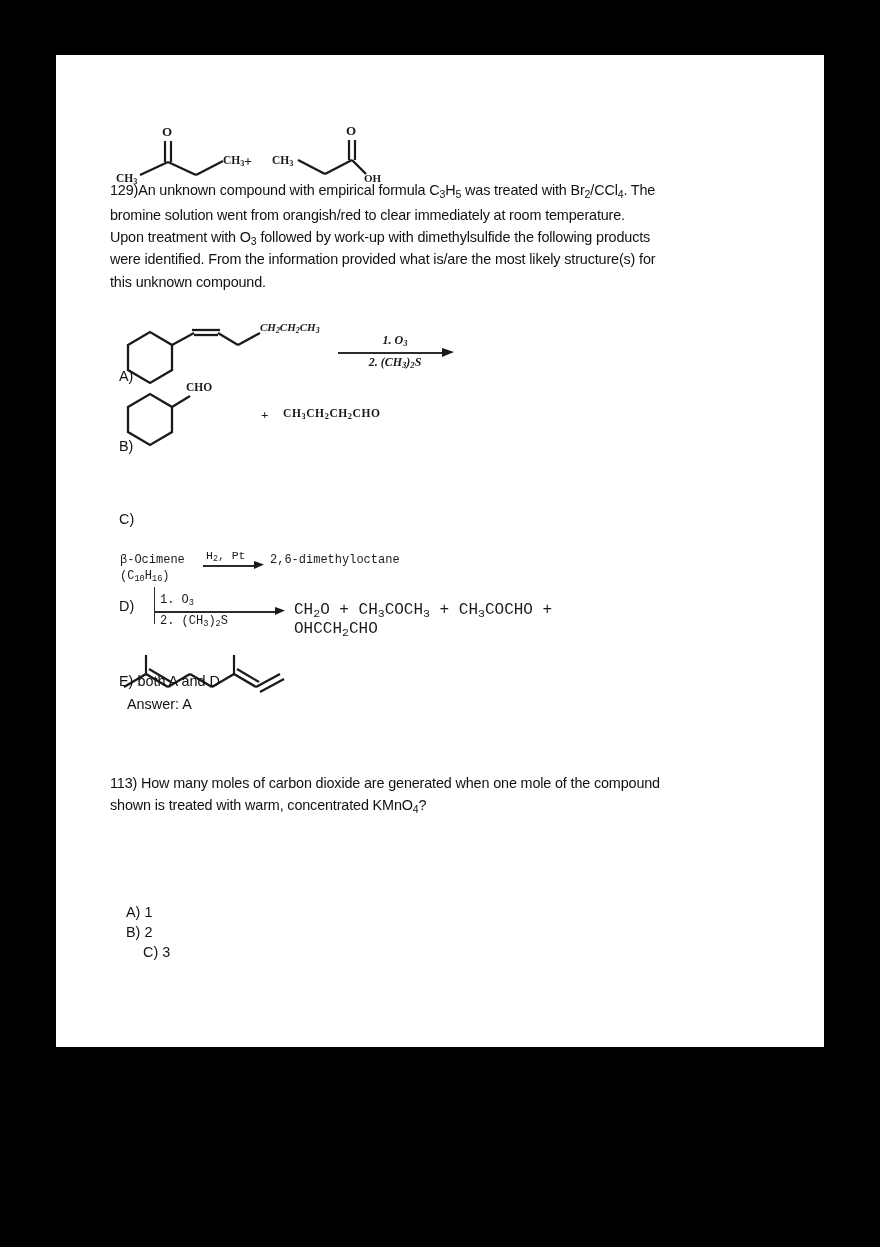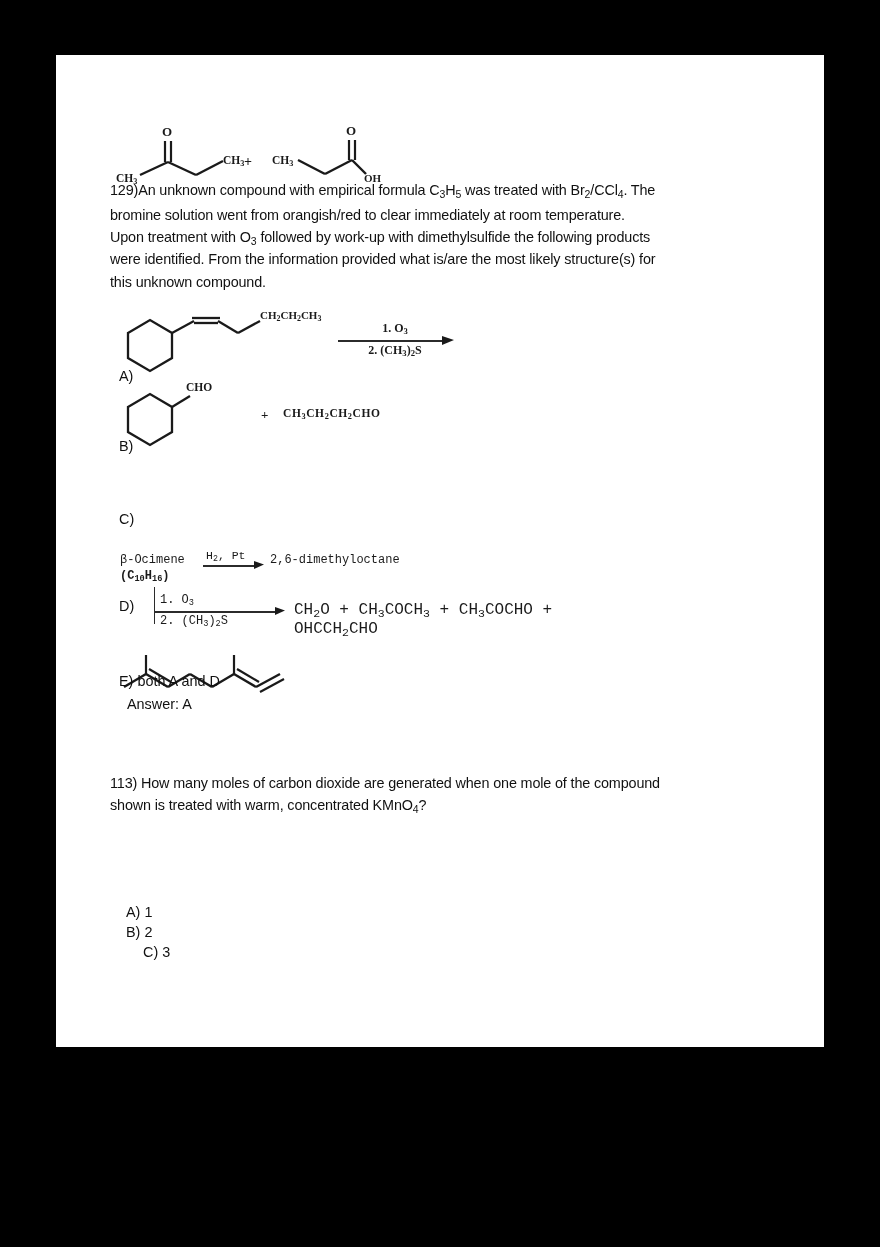--- a/index.html
+++ b/index.html
@@ -117,21 +117,21 @@
   <div class="qtext" style="left:54px; top:125px; width:660px;">
     <span>129)</span><span>An unknown compound with empirical formula C</span><sub>3</sub><span>H</span><sub>5</sub><span> was treated with Br</span><sub>2</sub><span>/CCl</span><sub>4</sub><span>.  The</span>
   </div>
   <div class="qtext" style="left:54px; top:150px; width:670px;">bromine solution went from orangish/red to clear immediately at room temperature.</div>
   <div class="qtext" style="left:54px; top:172px; width:670px;">
     <span>Upon treatment with O</span><sub>3</sub><span> followed by work-up with dimethylsulfide the following products</span>
   </div>
   <div class="qtext" style="left:54px; top:194px; width:680px;">were identified.  From the information provided what is/are the most likely structure(s) for</div>
   <div class="qtext" style="left:54px; top:217px; width:680px;">this unknown compound.</div>
 
-  <div class="chem-fig" style="left:62px; top:252px; width:340px; height:60px;">
+  <div class="chem-fig" style="left:62px; top:264px; width:340px; height:60px;font-style:italic;">
     <svg width="340" height="60" viewBox="0 0 340 60">
 
       <polygon points="10,26 32,13 54,26 54,51 32,64 10,51" fill="none" stroke="#1a1a1a" stroke-width="2.3"></polygon>
 
       <line x1="54" y1="26" x2="76" y2="14" stroke="#1a1a1a" stroke-width="2.3"></line>
       <line x1="76" y1="16" x2="100" y2="16" stroke="#1a1a1a" stroke-width="2.3"></line>
       <line x1="74" y1="11" x2="102" y2="11" stroke="#1a1a1a" stroke-width="2.3"></line>
       <line x1="100" y1="14" x2="120" y2="26" stroke="#1a1a1a" stroke-width="2.3"></line>
       <line x1="120" y1="26" x2="142" y2="14" stroke="#1a1a1a" stroke-width="2.3"></line>
     </svg>
@@ -155,21 +155,21 @@
     <span class="chem" style="position:absolute; left:143px; top:24px; font-size:13px;">+</span>
     <span class="chem" style="position:absolute; left:165px; top:24px; font-size:11.5px; letter-spacing:0.6px;">CH<sub>3</sub>CH<sub>2</sub>CH<sub>2</sub>CHO</span>
   </div>
   <div class="opt-label" style="left:63px; top:383px;">B)</div>
 
   <div class="opt-label" style="left:63px; top:456px;">C)</div>
 
   <div class="chem-fig" style="left:62px; top:496px; width:460px; height:80px;">
 
     <span class="mono-chem" style="position:absolute; left:2px; top:2px; font-size:12px;">β-Ocimene</span>
-    <span class="mono-chem" style="position:absolute; left:2px; top:18px; font-size:12px;font-weight:bold;">(C<sub>10</sub>H<sub>16</sub>)</span>
+    <span class="mono-chem" style="position:absolute; left:2px; top:18px; font-size:12px;">(C<sub>10</sub>H<sub>16</sub>)</span>
     <div class="hline" style="left:85px; top:14px; width:55px; height:1.5px;"></div>
     <svg width="12" height="11" style="position:absolute; left:136px; top:9px;">
       <polygon points="0,1 10,4.5 0,9" fill="#1a1a1a"></polygon>
     </svg>
     <span class="mono-chem" style="position:absolute; left:88px; top:-2px; font-size:11.5px;">H<sub>2</sub>, Pt</span>
     <span class="mono-chem" style="position:absolute; left:152px; top:2px; font-size:12px;">2,6-dimethyloctane</span>
 
     <div class="hline" style="left:36px; top:60px; width:125px; height:1.5px;"></div>
     <svg width="12" height="11" style="position:absolute; left:157px; top:55px;">
       <polygon points="0,1 10,4.5 0,9" fill="#1a1a1a"></polygon>

